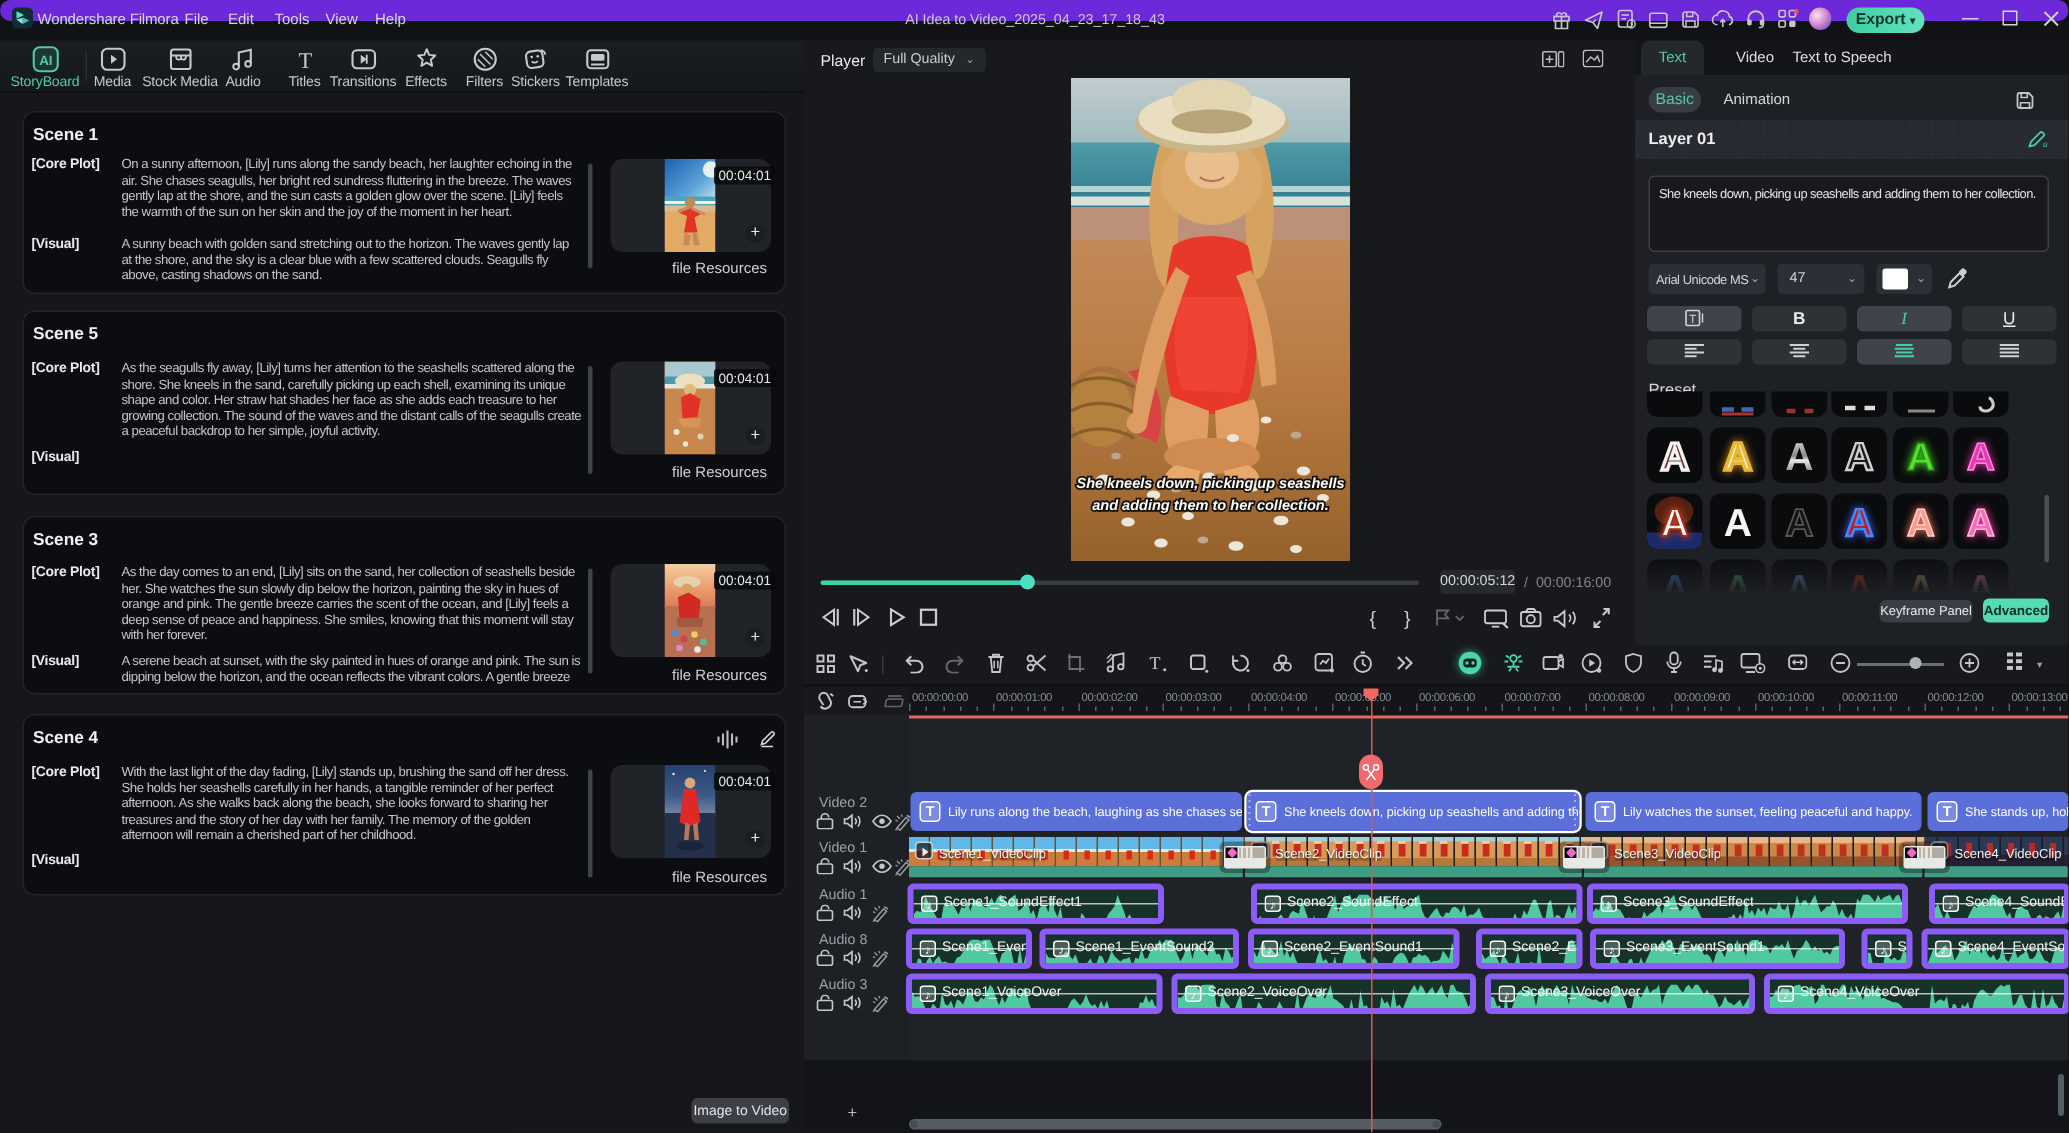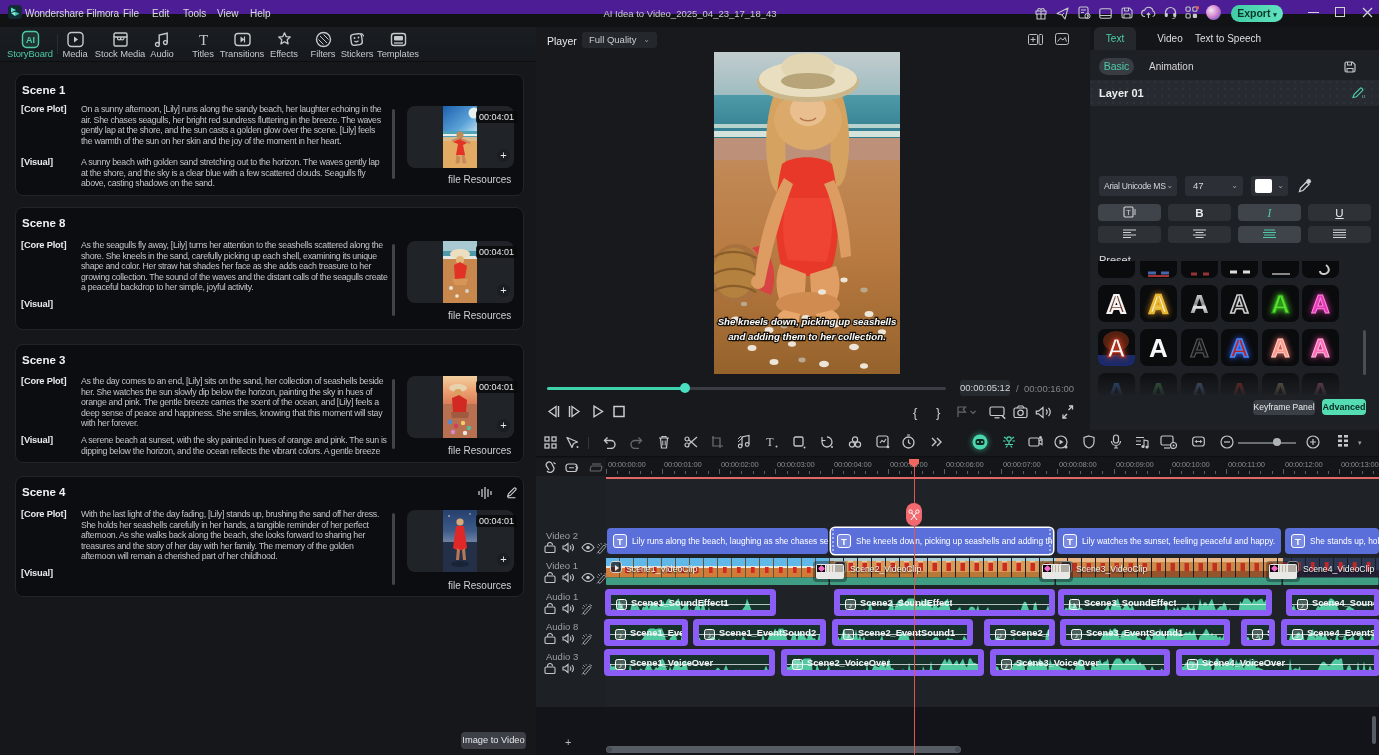--- a/index.html
+++ b/index.html
@@ -1,20 +1,20 @@
 <!DOCTYPE html>
 <html><head>
 <meta charset="utf-8">
 <style>
 *{margin:0;padding:0;box-sizing:border-box;}
 html,body{width:1379px;height:755px;overflow:hidden;background:#101214;font-family:"Liberation Sans",sans-serif;}
 .abs{position:absolute;}
 #app{position:relative;width:1379px;height:755px;}
 
-#topbar{left:0;top:0;width:1379px;height:14px;background:#4c1d95;}
+#topbar{left:0;top:0;width:1379px;height:14px;background:#6d28d9;border-radius:11px;}
 #logo{left:8px;top:5px;width:14px;height:14px;border-radius:3.5px;background:#132b34;overflow:hidden;}
 .menu{color:#d8dadc;font-size:10px;top:8px;}
 #proj{left:380px;top:8px;width:620px;text-align:center;color:#c8cacc;font-size:9.5px;}
 
 #nav{left:0;top:27px;width:536px;height:35px;background:linear-gradient(#1a1d21,#15181c);border-bottom:1px solid #0c0e10;}
 .navtab{position:absolute;top:3px;text-align:center;color:#c6c9cc;font-size:9.4px;letter-spacing:-0.1px;white-space:nowrap;}
 .navtab .ic{height:17px;margin-bottom:1px;}
 
 #left{left:0;top:62px;width:536px;height:693px;background:#15171b;}
 .card{position:absolute;left:15px;width:509px;background:#0b0d10;border:1px solid #212428;border-radius:8px;overflow:hidden;}
@@ -28,21 +28,21 @@
 #player{left:536px;top:27px;width:554px;height:403px;background:#17191d;}
 
 #right{left:1090px;top:27px;width:289px;height:403px;background:#1d2024;}
 #rtabs{position:absolute;left:0;top:0;width:289px;height:23px;background:#131518;}
 .rbtn{width:63px;height:17px;background:#2e3237;border-radius:4px;text-align:center;line-height:15px;}
 .ptile{position:absolute;width:37px;height:37px;background:#0a0b0d;border-radius:7px;overflow:hidden;}
 
 #timeline{left:536px;top:430px;width:843px;height:325px;background:#121418;}
 #tltool{position:absolute;left:0;top:0;width:843px;height:27px;background:#17191d;border-bottom:1px solid #0d0f12;}
 .tname{position:absolute;left:10px;color:#9aa0a6;font-size:9.5px;}
-.aclip{position:absolute;background:#17322b;border:6px solid #8b5cf6;border-radius:4px;overflow:hidden;font-weight:bold;}
+.aclip{position:absolute;background:#17322b;border:4px solid #8b5cf6;border-radius:4px;overflow:hidden;}
 .clipname{position:absolute;color:#f2f4f5;font-size:9.3px;white-space:nowrap;overflow:hidden;}
 .nicon{display:inline-block;width:11px;height:11px;background:rgba(255,255,255,0.22);border:1px solid #fff;border-radius:2.5px;font-size:8px;line-height:11px;text-align:center;margin-right:4px;vertical-align:-2px;}
 </style>
 </head>
 <body>
 <div id="app">
   <div class="abs" id="topbar">
     <div class="abs" id="logo"><svg width="14" height="14" viewBox="0 0 14 14">
           <path d="M3 2.5l5 2.5-5 2.5z" fill="#57e0c8"></path>
           <path d="M7 6.5l4.5 2.2L7 11z" fill="#3fbfae"></path>
@@ -204,21 +204,21 @@
             <path d="M9 35l8-3M18 33l9 4" stroke="#c78a5c" stroke-width="2"></path>
             <path d="M14 49l-1 8h3l1-6m2-2l1 8h3l-2-8" fill="#c78a5c" stroke="#c78a5c"></path>
           </svg>
         <div class="abs" style="left:69px;top:5px;background:rgba(8,9,11,.85);border-radius:2px;color:#e8eaec;font-size:9px;padding:1px 3px;">00:04:01</div>
         <div class="abs" style="left:90px;top:43px;width:13px;height:13px;border-radius:50%;background:#1a1d21;color:#e8eaec;font-size:11px;line-height:12px;text-align:center;">+</div>
       </div>
       <div class="fres" style="top:99px;left:432px;">file Resources&nbsp;&nbsp;&nbsp;&nbsp;</div>
     </div>
 
     <div class="card" style="top:145px;height:123px;">
-      <div class="ctitle">Scene 8</div>
+      <div class="ctitle">Scene 5</div>
       <div class="clabel" style="top:32px;">[Core Plot]</div>
       <div class="cpara" style="top:32px;">As the seagulls fly away, [Lily] turns her attention to the seashells scattered along the shore. She kneels in the sand, carefully picking up each shell, examining its unique shape and color. Her straw hat shades her face as she adds each treasure to her growing collection. The sound of the waves and the distant calls of the seagulls create a peaceful backdrop to her simple, joyful activity.</div>
       <div class="clabel" style="top:91px;">[Visual]</div>
       <div class="cbar" style="top:36px;height:72px;"></div>
       <div class="thumbbox" style="top:33px;">
         <svg class="abs" style="left:36px;top:0;" width="34" height="62" viewBox="0 0 34 62">
             <rect width="34" height="62" fill="#c8874c"></rect>
             <rect width="34" height="12" fill="#a8c8d2"></rect>
             <rect y="10" width="34" height="6" fill="#4e9aaa"></rect>
             <rect y="15" width="34" height="3" fill="#e4e8e2"></rect>
@@ -463,20 +463,21 @@
         <path d="M1 2.5A1.5 1.5 0 0 1 2.5 1h6L11 3.5v6a1.5 1.5 0 0 1-1.5 1.5h-7A1.5 1.5 0 0 1 1 9.5z" fill="none" stroke="#c2c5c8" stroke-width="1.2"></path>
         <path d="M3.5 1v3h4V1M3 11V7.5h6V11" fill="none" stroke="#c2c5c8" stroke-width="1.1"></path>
       </svg>
     <div class="abs" style="left:0;top:53px;width:289px;height:26px;background:#272b31;background-image:radial-gradient(circle at 2px 2px, rgba(102,210,178,0.06) 0.8px, transparent 1px);background-size:7px 7px;">
       <div class="abs" style="left:9px;top:7px;color:#eceeef;font-size:11px;font-weight:bold;">Layer 01</div>
       <svg class="abs" style="left:262px;top:7px;" width="13" height="12" viewBox="0 0 13 12">
           <path d="M1 10.5l1-3L8.2 1.3a1 1 0 0 1 1.4 0l.9.9a1 1 0 0 1 0 1.4L4.3 9.8z" fill="none" stroke="#4ecba6" stroke-width="1.2"></path>
           <text x="10" y="11" font-size="5.5" fill="#4ecba6" font-style="italic" font-family="Liberation Sans">u</text>
         </svg>
     </div>
+    <div class="abs" style="left:9px;top:90px;width:267px;height:51px;background:#17191c;border:1px solid #3c4046;border-radius:4px;color:#e0e2e4;font-size:8.6px;letter-spacing:-0.38px;padding:6px 6px;line-height:11px;white-space:nowrap;overflow:hidden;">She kneels down, picking up seashells and adding them to her collection.</div>
     <div class="abs" style="left:9px;top:149px;width:78px;height:20px;background:#2c3036;border-radius:3px;color:#d2d5d8;font-size:8.6px;letter-spacing:-0.3px;line-height:20px;padding-left:5px;white-space:nowrap;overflow:hidden;">Arial Unicode MS<span style="position:absolute;right:4px;font-size:8px;color:#9ba0a5;">⌄</span></div>
     <div class="abs" style="left:95px;top:149px;width:58px;height:20px;background:#2c3036;border-radius:3px;color:#d2d5d8;font-size:9.5px;line-height:20px;padding-left:8px;">47<span style="position:absolute;right:5px;font-size:8px;color:#9ba0a5;">⌄</span></div>
     <div class="abs" style="left:161px;top:149px;width:37px;height:20px;background:#2c3036;border-radius:3px;">
         <div class="abs" style="left:4px;top:3px;width:17px;height:14px;background:#fff;border-radius:2px;"></div>
         <span style="position:absolute;right:4px;top:0;font-size:8px;line-height:20px;color:#9ba0a5;">⌄</span>
       </div>
     <svg class="abs" style="left:208px;top:151px;" width="14" height="15" viewBox="0 0 14 15">
         <path d="M1.5 13.5l1-3.5 6-6 2.5 2.5-6 6z" fill="none" stroke="#cdd0d3" stroke-width="1.3"></path>
         <path d="M8 3l3 3 1.8-1.8a1.3 1.3 0 0 0 0-1.8L11.6 1.2a1.3 1.3 0 0 0-1.8 0z" fill="#cdd0d3"></path>
       </svg>

